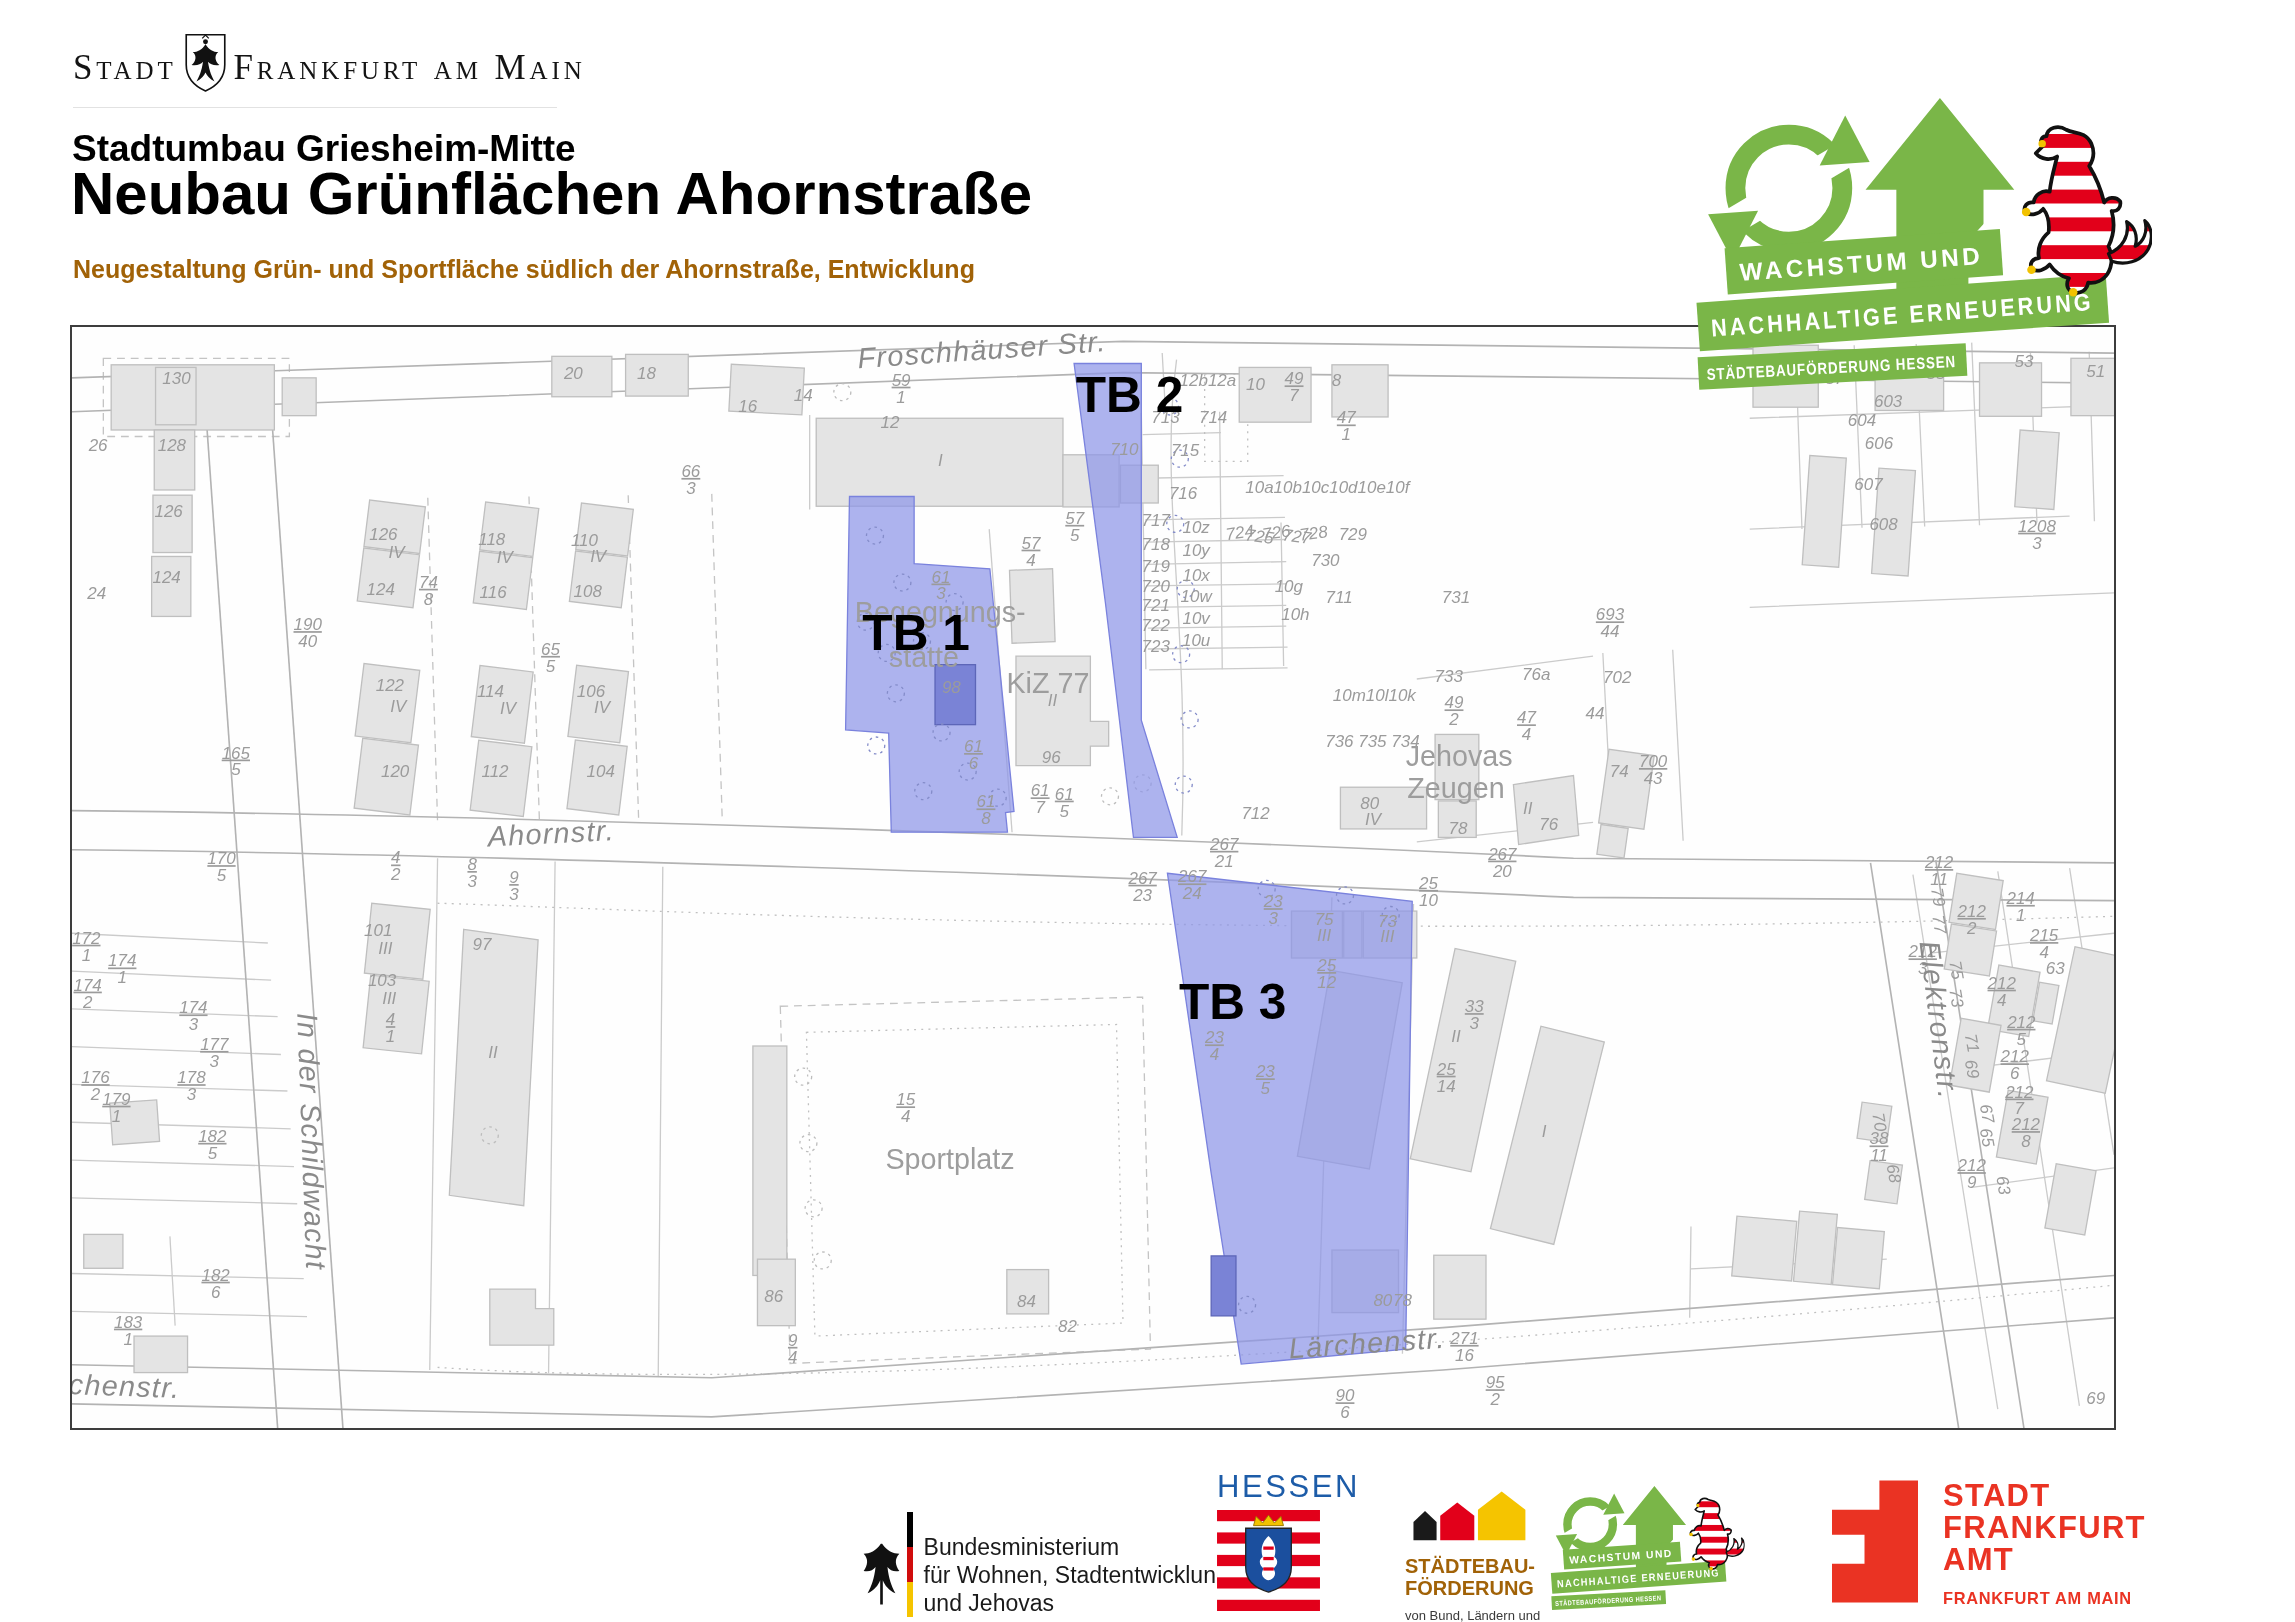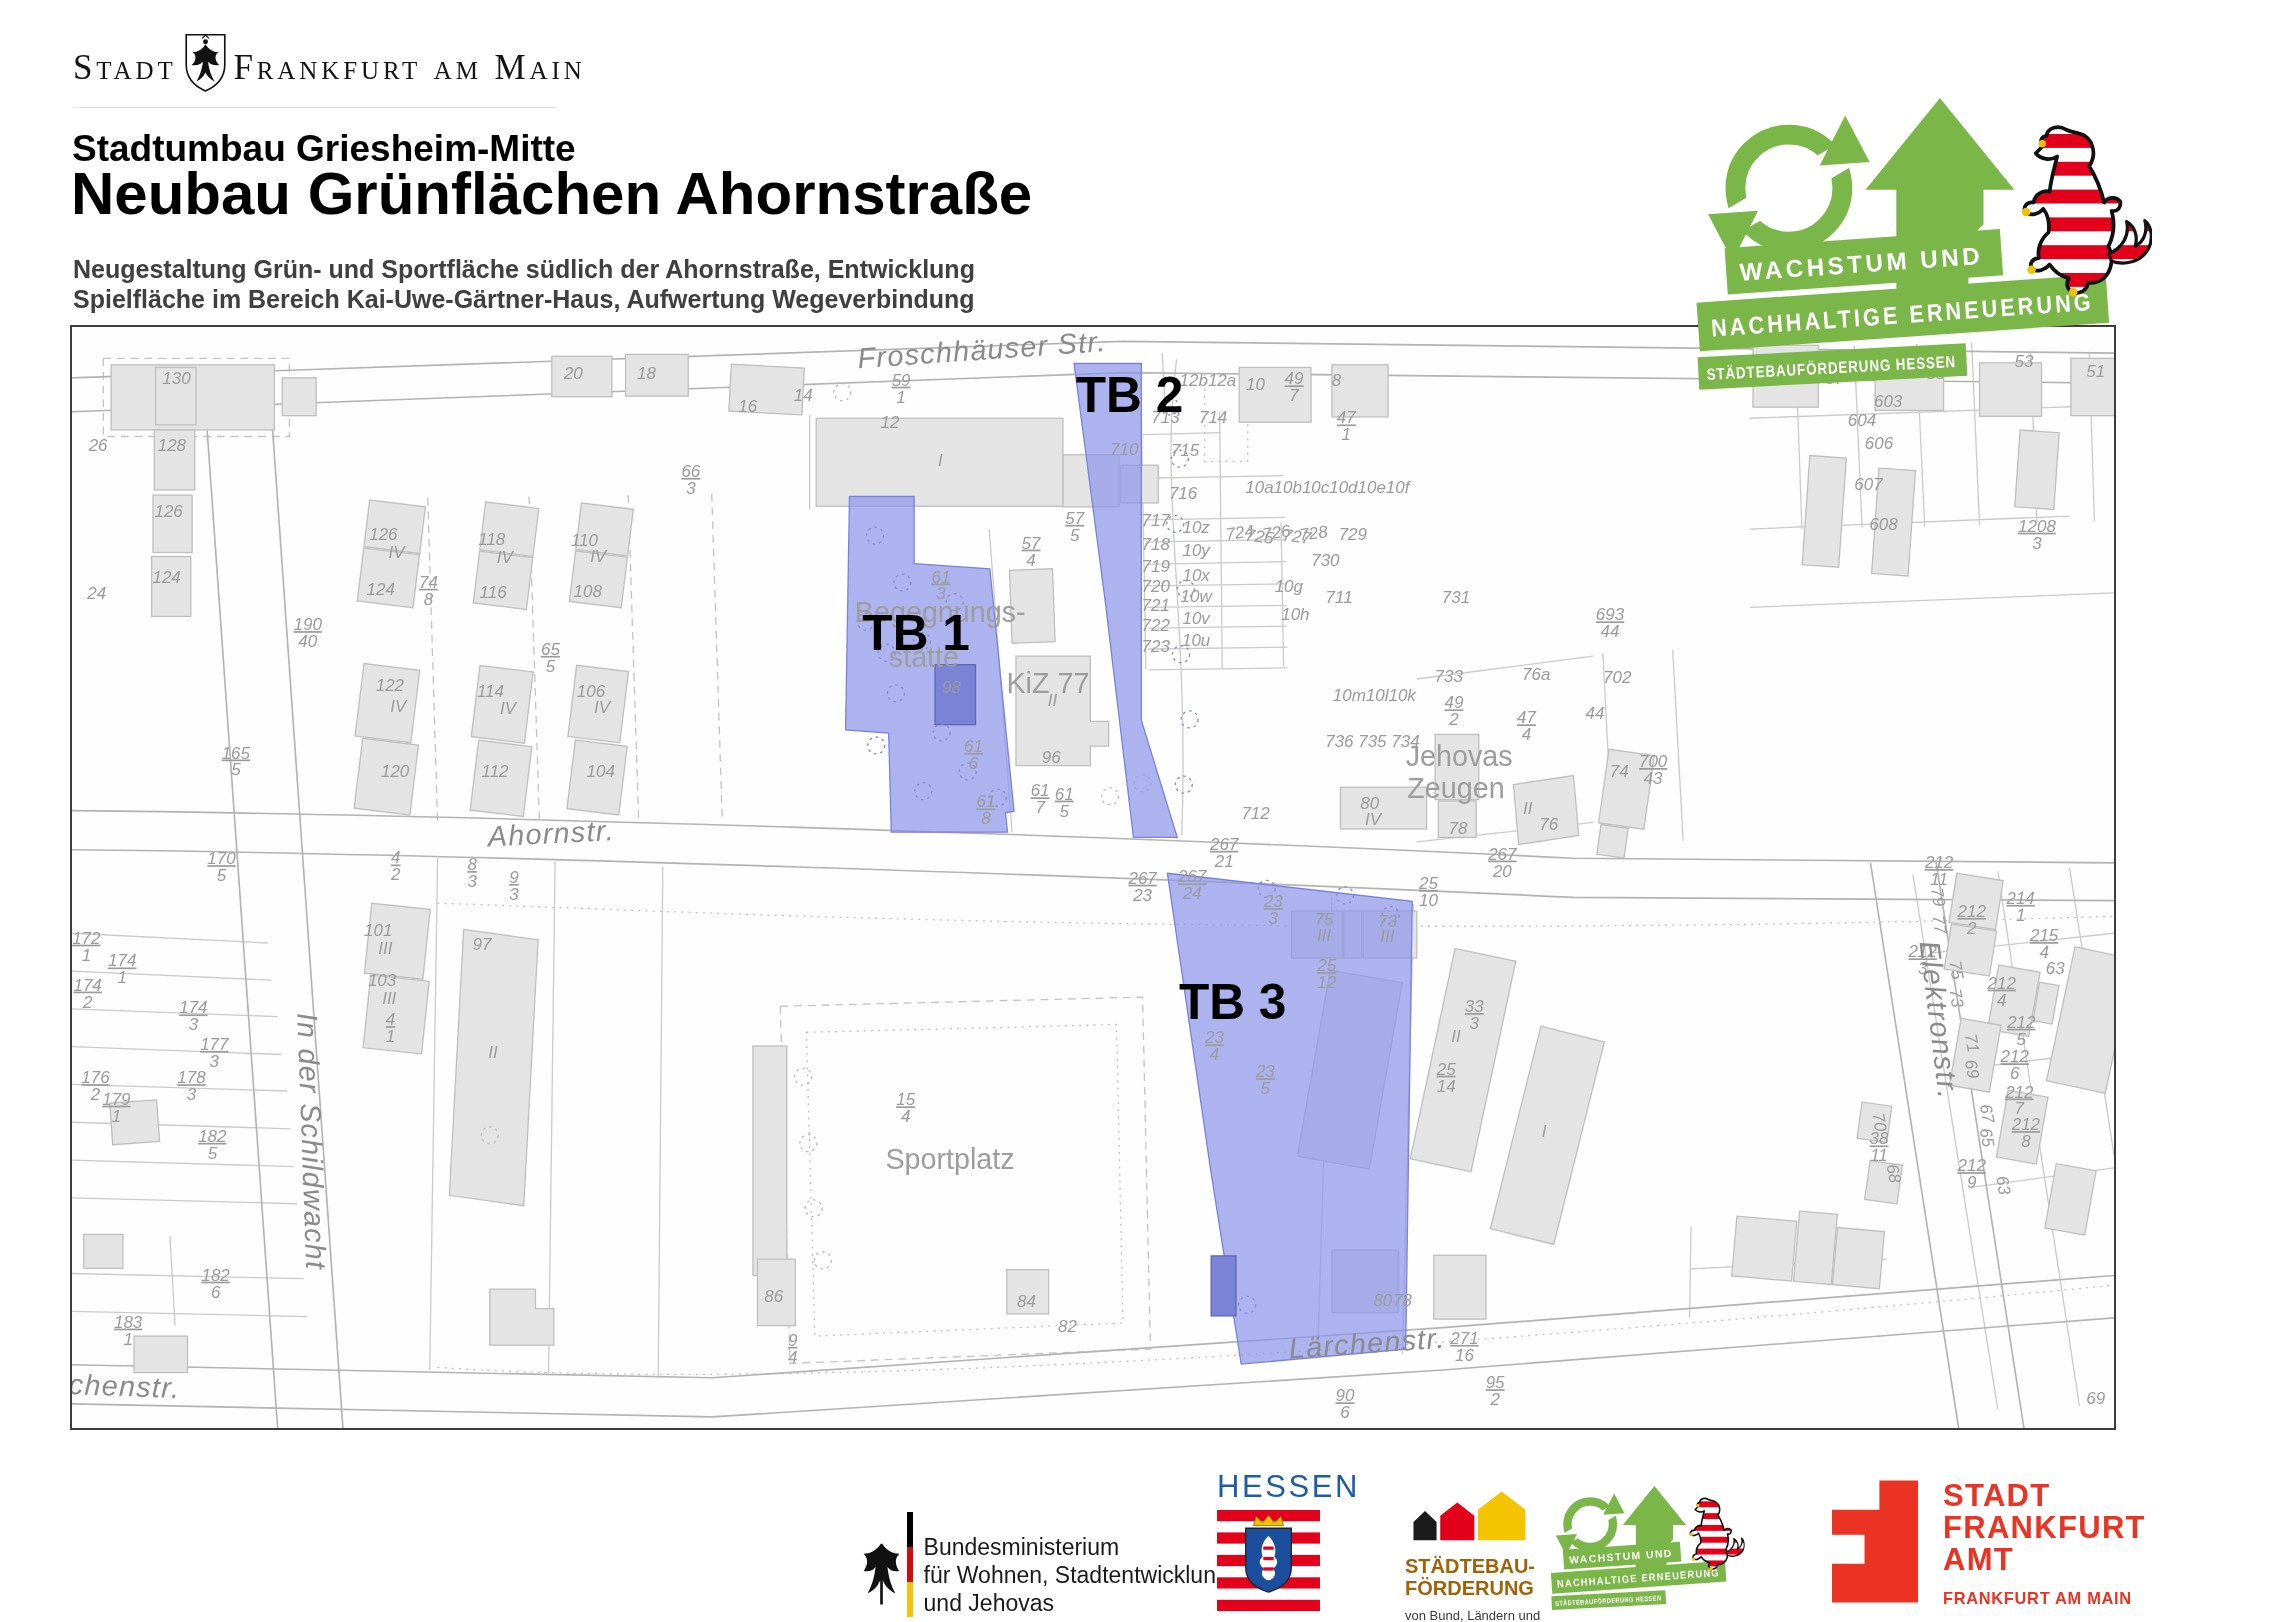--- a/index.html
+++ b/index.html
@@ -5,21 +5,21 @@
   html,body{margin:0;padding:0;}
   body{width:2295px;height:1622px;background:#fff;font-family:"Liberation Sans",sans-serif;position:relative;overflow:hidden;}
   .page{position:absolute;inset:0;}
   
   .brand{position:absolute;left:73px;top:33px;display:flex;align-items:flex-end;gap:7.9px;
          font-family:"Liberation Serif",serif;font-variant:small-caps;font-size:35px;letter-spacing:3.9px;color:#141414;}
   .brand .word{padding-bottom:5.2px;}
   .brand-rule{position:absolute;left:73px;top:107px;width:484px;height:1.3px;background:#e2e2e2;}
   .project{position:absolute;left:72px;top:128px;font-size:37px;font-weight:bold;color:#000;letter-spacing:0px;}
   .title{position:absolute;left:71px;top:159px;font-size:60px;font-weight:bold;color:#000;margin:0;letter-spacing:0px;}
-  .subtitle{position:absolute;left:73px;font-size:25px;font-weight:bold;color:#404040;}
+  .subtitle{position:absolute;left:73px;font-size:25px;font-weight:bold;color:#a16207;}
   .sub1{top:255px;} .sub2{top:285px;}
   
   .map-wrap{position:absolute;left:70px;top:325px;width:2046px;height:1105px;border:2px solid #3d3d3d;box-sizing:border-box;background:#fefefe;}
   .map-wrap svg{position:absolute;inset:0;width:100%;height:100%;}
   .ln{stroke:#cbcbcb;stroke-width:2;fill:none;}
   .lnd{stroke:#c4c4c4;stroke-width:2;fill:none;stroke-dasharray:12 9;}
   .lndot{stroke:#c0c0c0;stroke-width:2;fill:none;stroke-dasharray:3 8;}
   .street-ln{stroke:#b3b3b3;stroke-width:2.5;fill:none;}
   .bld{fill:#e4e4e4;stroke:#bfbfbf;stroke-width:2;}
   .bldb{fill:#7a83d6;stroke:#5d66b8;stroke-width:2;}
@@ -106,21 +106,20 @@
       <path d="M50,26 C41,40 31,45 19,45 C30,55 26,69 16,77 C30,79 38,75 44,69 C40,94 35,104 28,117 C40,111 46,103 50,95 C54,103 60,111 72,117 C65,104 60,94 56,69 C62,75 70,79 84,77 C74,69 70,55 81,45 C69,45 59,40 50,26 Z" fill="#111"></path>
       <circle cx="50" cy="20" r="6" fill="#111"></circle>
       <path d="M42,12 L50,4 L58,12" stroke="#111" stroke-width="3" fill="none"></path>
     </svg>
     <span class="word">Frankfurt am Main</span>
   </div>
   <div class="brand-rule"></div>
   <div class="project">Stadtumbau Griesheim-Mitte</div>
   <h1 class="title">Neubau Grünflächen Ahornstraße</h1>
   <div class="subtitle sub1">Neugestaltung Grün- und Sportfläche südlich der Ahornstraße, Entwicklung</div>
-  <div class="subtitle sub2">Spielfläche im Bereich Kai-Uwe-Gärtner-Haus, Aufwertung Wegeverbindung</div>
 
   <div class="map-wrap">
     <svg id="map-svg" viewBox="0 0 3128 1689" preserveAspectRatio="none">
 
       <g>
         <path class="ln" d="M0,930 L300,945 M0,988 L305,1002 M0,1046 L315,1058 M0,1104 L320,1116 M0,1162 L330,1172 M0,1220 L335,1230 M0,1278 L340,1288 M0,1336 L345,1345 M0,1452 L355,1460 M0,1510 L360,1518"></path>
         <path class="ln" d="M150,1395 L158,1532"></path>
         <path class="ln" d="M1638,132 L1645,525 M1758,130 L1762,525 M1852,300 L1856,520"></path>
         <path class="ln" d="M1640,165 L1760,162 M1642,232 L1856,228 M1644,296 L1858,292 M1645,330 L1858,326 M1646,364 L1860,360 M1646,397 L1860,394 M1647,430 L1860,427 M1648,462 L1860,459 M1648,494 L1862,491 M1650,526 L1862,523"></path>
         <path class="ln" d="M2570,140 L3128,120 M2570,310 L3060,290 M2570,430 L3128,408"></path>

